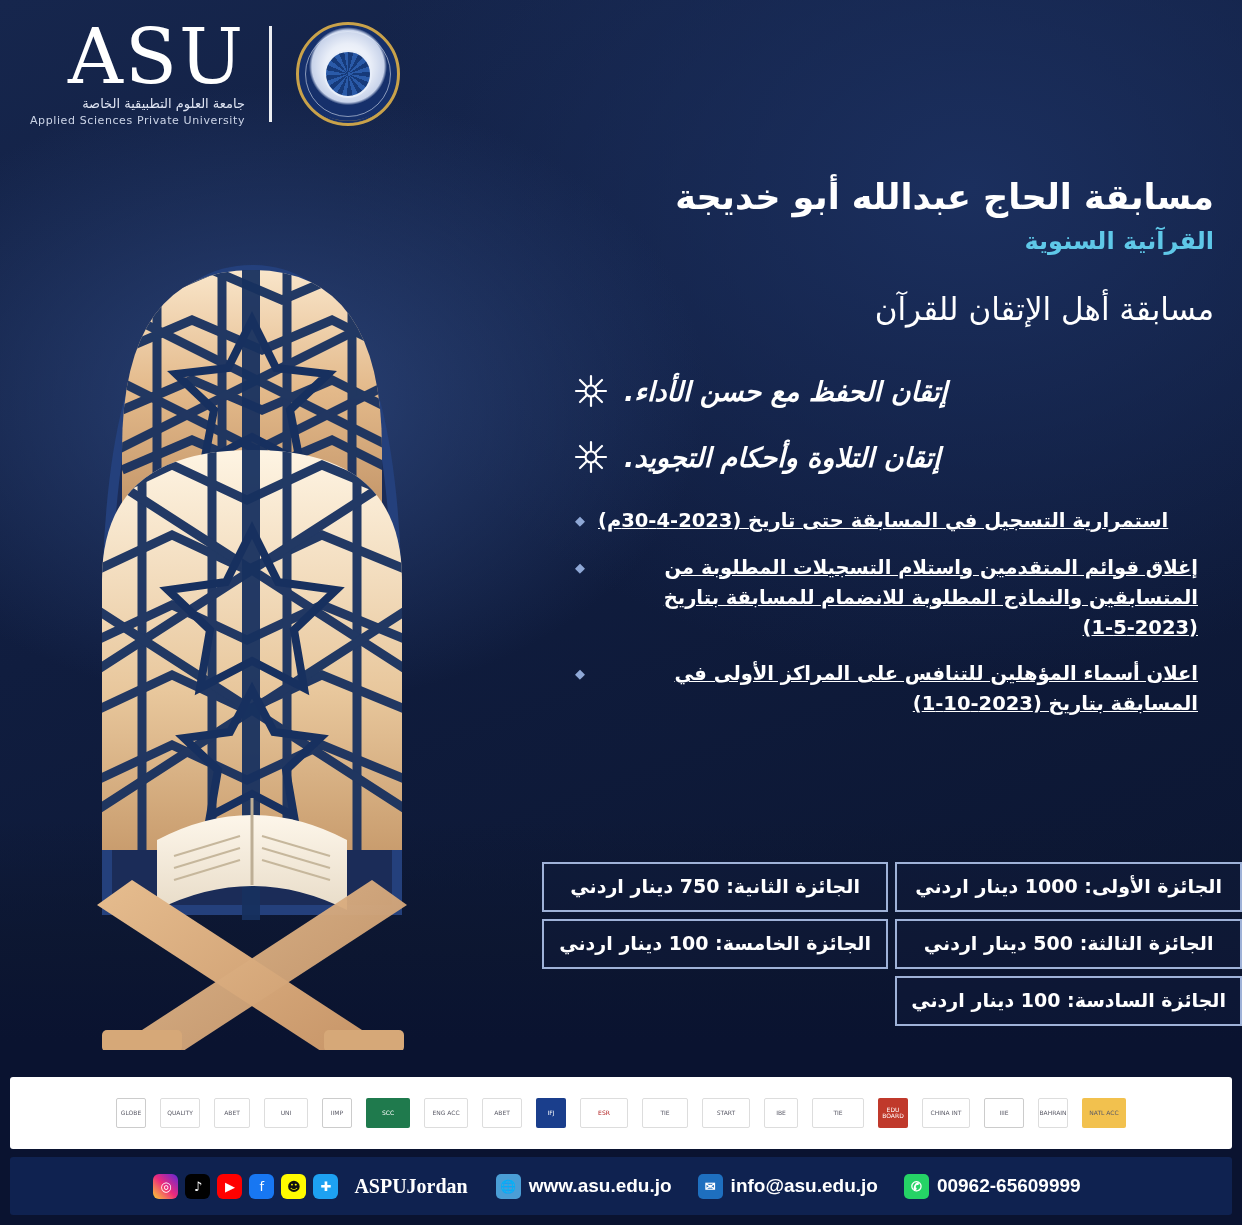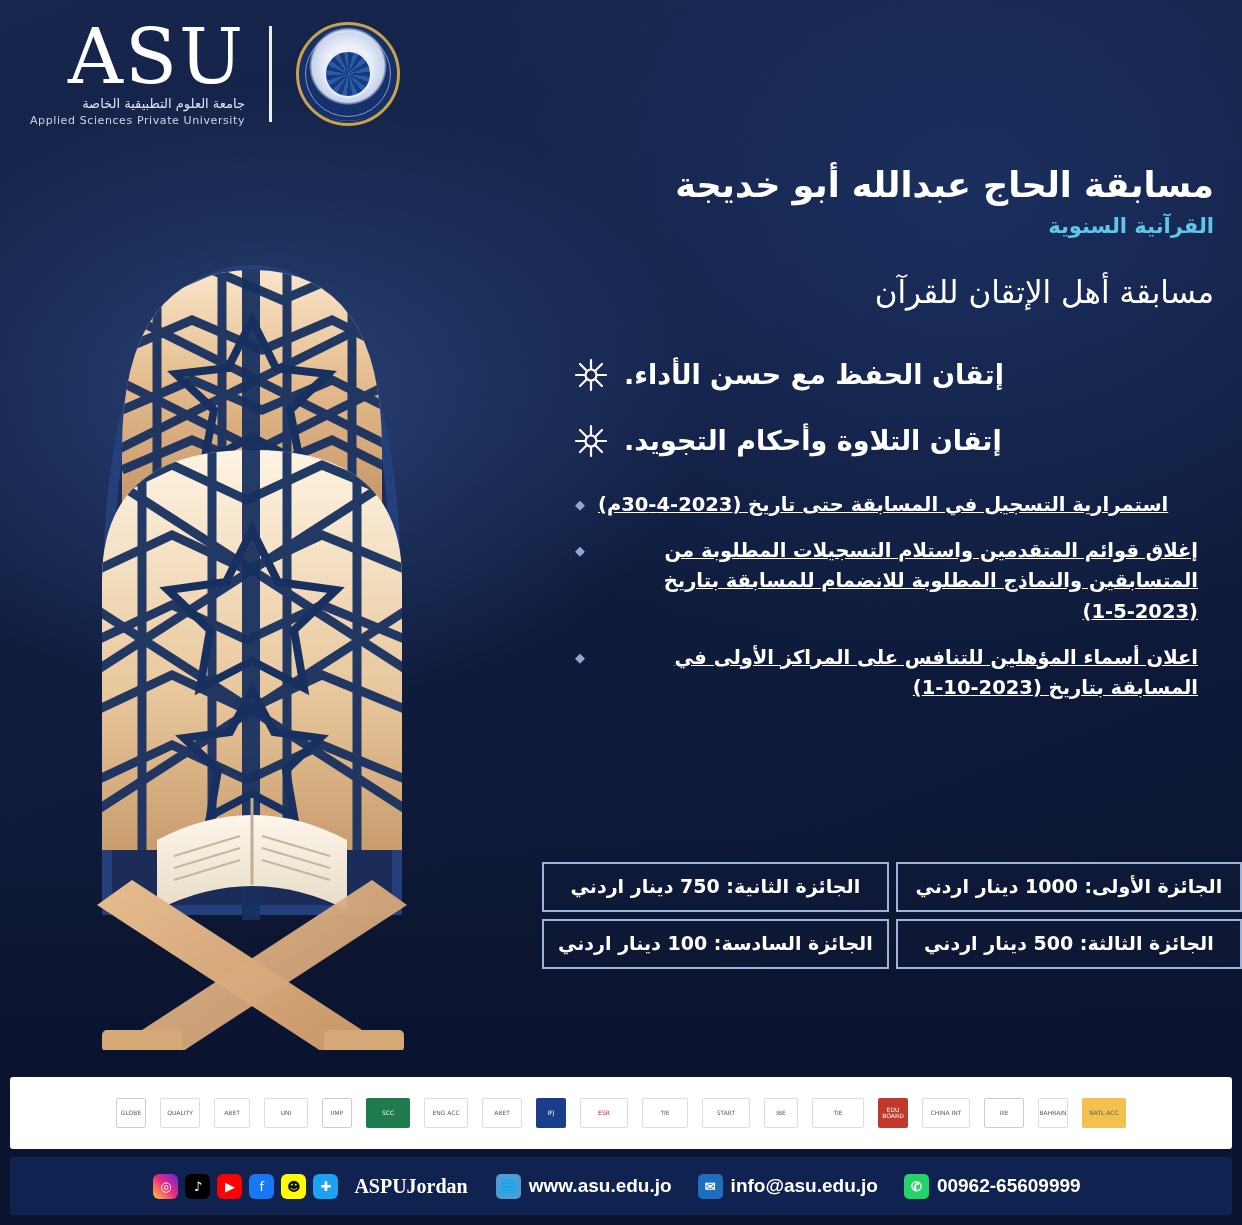--- a/index.html
+++ b/index.html
@@ -112,55 +112,56 @@
   .art {
     position: absolute;
     left: 62px; top: 150px;
     width: 500px; height: 900px;
     z-index: 3;
   }
 
   
   .content {
     position: absolute;
-    right: 28px; top: 160px;
+    right: 28px; top: 172px;
     width: 640px;
     text-align: right;
     direction: rtl;
     z-index: 5;
   }
   .title1 {
     font-size: 35px;
     font-weight: bold;
     color: #ffffff;
     line-height: 1.45;
     letter-spacing: 0px;
   }
   .title2 {
-    font-size: 21px;
+    font-size: 24px;
     font-weight: bold;
     color: #5fc8e8;
     line-height: 1.5;
   }
   .title3 {
     font-size: 31px;
     font-weight: normal;
     color: #ffffff;
     line-height: 1.6;
     margin-top: 26px;
   }
 
   .star-list { margin-top: 40px; }
   .star-row {
     display: flex;
     flex-direction: row-reverse;
     align-items: center;
     justify-content: flex-start;
     gap: 16px;
     margin-bottom: 32px;
+    font-style: italic;
   }
   .star-icon {
     width: 34px; height: 34px;
     flex: 0 0 34px;
     position: relative;
   }
   .star-icon svg { display: block; }
   .star-text {
     font-size: 27px;
     font-weight: bold;
@@ -465,20 +466,21 @@
         <span class="bullet">◆</span>
         <span class="note-text">اعلان أسماء المؤهلين للتنافس على المراكز الأولى في المسابقة بتاريخ (2023-10-1)</span>
       </div>
     </div>
   </div>
 
   <div class="prizes">
     <div class="prize">الجائزة الأولى: 1000 دينار اردني</div>
     <div class="prize">الجائزة الثانية: 750 دينار اردني</div>
     <div class="prize">الجائزة الثالثة: 500 دينار اردني</div>
+    <div class="prize">الجائزة الخامسة: 100 دينار اردني</div>
     <div class="prize">الجائزة السادسة: 100 دينار اردني</div>
   </div>
 
   <div class="accred">
     <div class="accred-logo" style="background:#f2c14e;width:44px">NATL ACC</div>
     <div class="accred-logo" style="background:#ffffff;border:1px solid #ddd;width:30px">BAHRAIN</div>
     <div class="accred-logo" style="background:#ffffff;border:1px solid #ccc;width:40px">IIIE</div>
     <div class="accred-logo" style="background:#ffffff;border:1px solid #ddd;width:48px">CHINA INT</div>
     <div class="accred-logo" style="background:#c0392b;color:#fff;width:30px">EDU BOARD</div>
     <div class="accred-logo" style="background:#ffffff;border:1px solid #ddd;width:52px">TIE</div>

